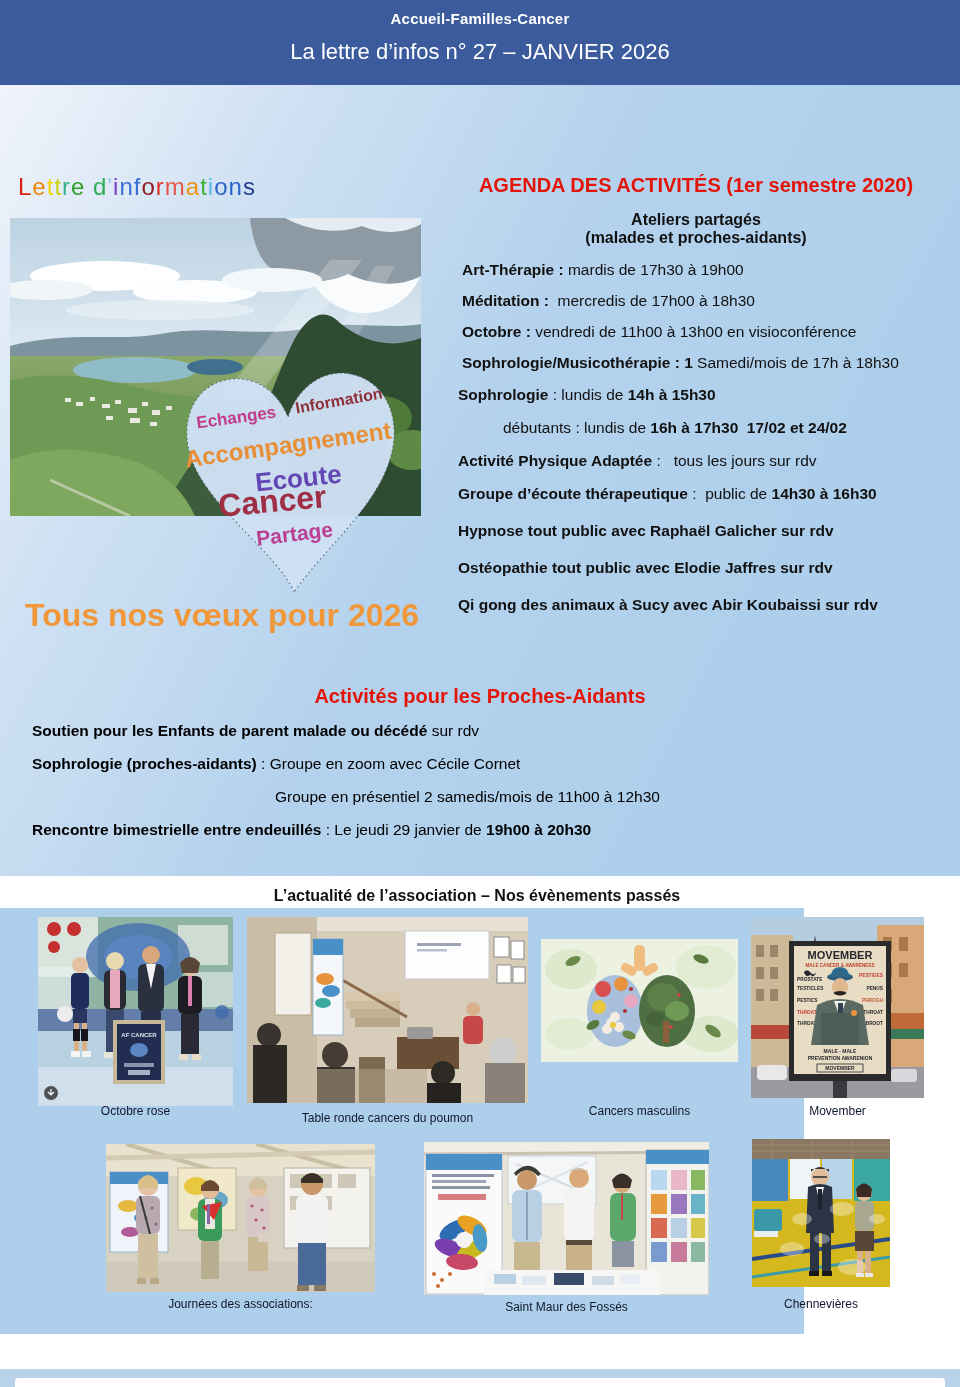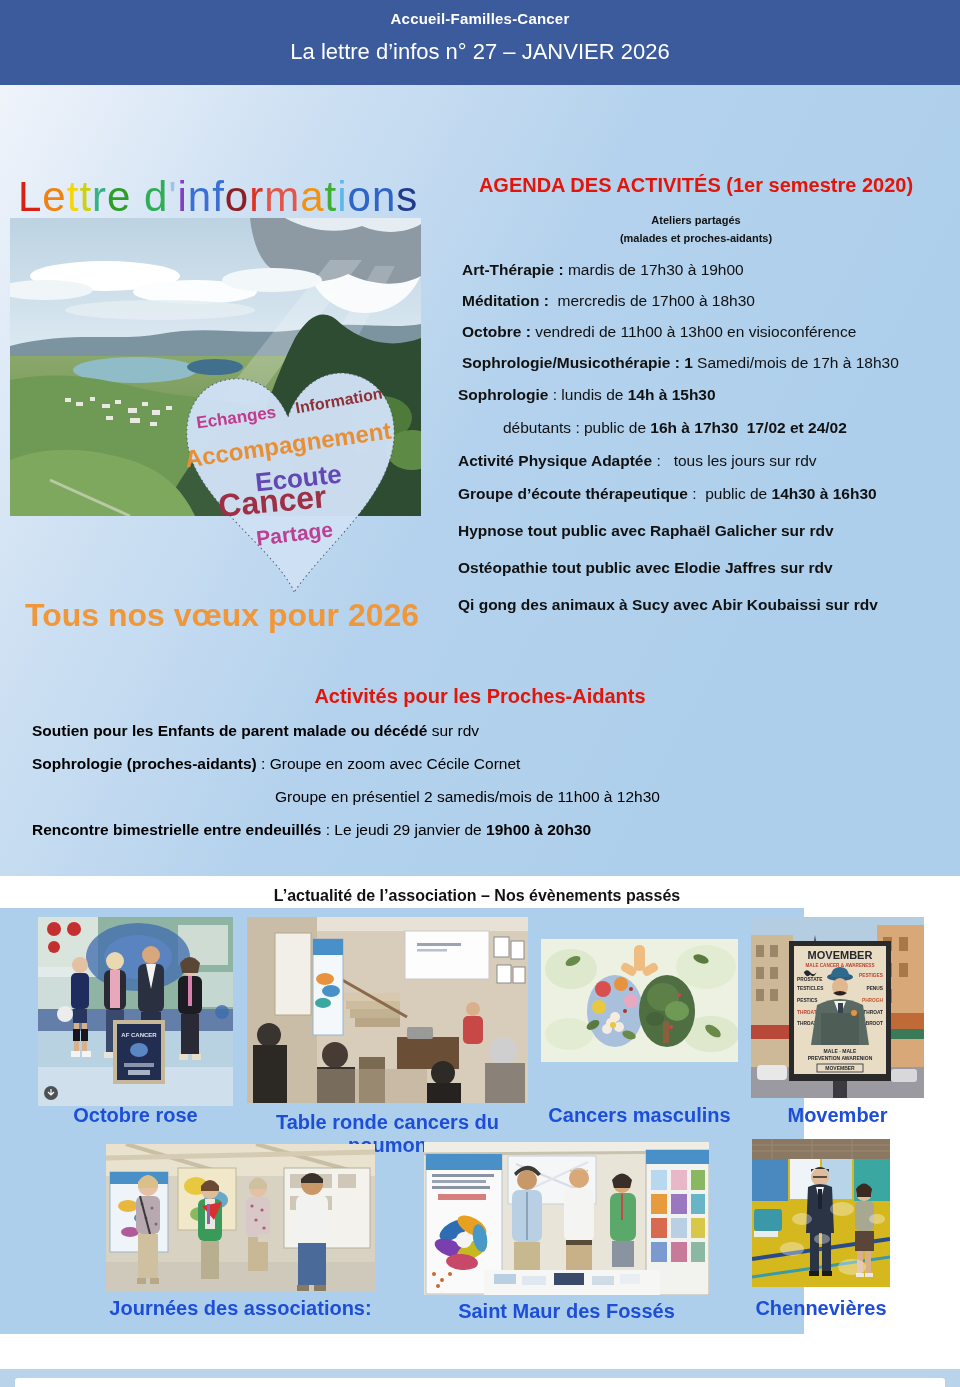--- a/index.html
+++ b/index.html
@@ -8,42 +8,42 @@
 
   
   .hdr { position:absolute; left:0; top:0; width:960px; height:85px; background:#3b5b9c; color:#fff; text-align:center; }
   .hdr-title { padding-top:10px; font-size:15px; font-weight:700; letter-spacing:.2px; }
   .hdr-sub   { margin-top:12px; font-size:22px; font-weight:400; }
 
   
   .content { position:absolute; left:0; top:85px; width:960px; height:791px;
     background:linear-gradient(118deg,#f0f4fb 0%,#cfe1f3 22%,#b4d2ed 48%,#aecfeb 75%); }
 
-  .rainbow { position:absolute; left:18px; top:88px; font-size:42px; font-weight:400; letter-spacing:1px; white-space:pre; }
+  .rainbow { position:absolute; left:18px; top:88px; font-size:24px; font-weight:400; letter-spacing:1px; white-space:pre; }
 
   .hero { position:absolute; left:10px; top:133px; width:411px; height:298px; }
   .hero svg { display:block; width:100%; height:100%; }
 
   .heart-wrap { position:absolute; left:170px; top:262px; width:240px; height:250px; transform:rotate(-2deg); }
   .heart-wrap svg { display:block; width:100%; height:100%; }
   .heart-word { position:absolute; font-weight:700; white-space:nowrap; line-height:1; }
   .w-echanges  { left:196px; top:324px; font-size:17px; transform:rotate(-8deg); }
   .w-information { left:295px; top:308px; font-size:16px; transform:rotate(-10deg); }
   .w-accomp    { left:184px; top:348px; font-size:24px; transform:rotate(-8deg); }
   .w-ecoute    { left:255px; top:380px; font-size:26px; transform:rotate(-6deg); }
   .w-cancer    { left:218px; top:400px; font-size:32px; transform:rotate(-5deg); }
   .w-partage   { left:256px; top:438px; font-size:21px; transform:rotate(-7deg); }
 
   .wishes { position:absolute; left:25px; top:512px; font-size:32px; font-weight:700; }
 
   
   .agenda-col { position:absolute; left:440px; top:85px; width:512px; color:#111; }
   .red-title { text-align:center; font-size:20px; font-weight:700; color:#e31509; }
   .agenda-title { margin-top:4px; }
-  .agenda-sub { text-align:center; font-weight:700; font-size:11px; line-height:18px; margin-top:14px; }
+  .agenda-sub { text-align:center; font-weight:700; font-size:16px; line-height:18px; margin-top:14px; }
   .ateliers { margin-top:13px; padding-left:22px; }
   .line { font-size:15.5px; line-height:19px; margin-bottom:12px; white-space:pre-wrap; }
   .soins-title { margin-top:1px; }
   .soins { margin-top:13px; padding-left:18px; }
   .soins .line { margin-bottom:14px; }
   .soins .line.gap { margin-bottom:18px; }
   .indent { padding-left:45px; }
 
   
   .proches-title { position:absolute; left:0; top:600px; width:960px; }
@@ -53,21 +53,21 @@
 
   .inscription { position:absolute; left:0; top:822px; width:960px; text-align:center; font-size:15.5px; font-weight:700; color:#111; }
   .email { text-decoration:underline; cursor:pointer; }
 
   
   .band { position:absolute; left:0; top:876px; width:954px; height:40px; background:#fff; text-align:center; }
   .band-title { line-height:40px; font-size:16px; font-weight:700; color:#111; }
   .gallery { position:absolute; left:0; top:908px; width:804px; height:426px; background:#aecfeb; }
   .photo { position:absolute; overflow:hidden; }
   .photo svg { display:block; width:100%; height:100%; }
-  .cap { position:absolute; text-align:center; font-size:20px; font-weight:700; color:#1d4ed8; }
+  .cap { position:absolute; text-align:center; font-size:12px; font-weight:400; color:#0f172a; }
 
   .p1 { left:38px;  top:9px;   width:195px; height:189px; }
   .p2 { left:247px; top:9px;   width:281px; height:186px; }
   .p3 { left:541px; top:31px;  width:197px; height:123px; }
   .p4 { left:751px; top:9px;   width:173px; height:181px; }
   .c1 { left:38px;  top:196px; width:195px; }
   .c2 { left:247px; top:203px; width:281px; }
   .c3 { left:541px; top:196px; width:197px; }
   .c4 { left:751px; top:196px; width:173px; }
   .p5 { left:106px; top:236px; width:269px; height:148px; }
@@ -172,21 +172,21 @@
         <div>(malades et proches-aidants)</div>
       </div>
       <div class="ateliers">
         <div class="line"><b>Art-Thérapie :</b><span> mardis de 17h30 à 19h00</span></div>
         <div class="line"><b>Méditation :</b><span>  mercredis de 17h00 à 18h30</span></div>
         <div class="line"><b>Octobre :</b><span> vendredi de 11h00 à 13h00 en visioconférence</span></div>
         <div class="line"><b>Sophrologie/Musicothérapie : 1</b><span> Samedi/mois de 17h à 18h30</span></div>
       </div>
       <div class="soins">
         <div class="line"><b>Sophrologie</b><span> : lundis de </span><b>14h à 15h30</b></div>
-        <div class="line indent"><span>débutants : public de </span><b>16h à 17h30  17/02 et 24/02</b></div>
+        <div class="line indent"><span>débutants : lundis de </span><b>16h à 17h30  17/02 et 24/02</b></div>
         <div class="line"><b>Activité Physique Adaptée</b><span> :   tous les jours sur rdv</span></div>
         <div class="line gap"><b>Groupe d’écoute thérapeutique</b><span> :  public de </span><b>14h30 à 16h30</b></div>
         <div class="line gap"><b>Hypnose tout public avec Raphaël Galicher sur rdv</b></div>
         <div class="line gap"><b>Ostéopathie tout public avec Elodie Jaffres sur rdv</b></div>
         <div class="line"><b>Qi gong des animaux à Sucy avec Abir Koubaissi sur rdv</b></div>
       </div>
     </div>
 
     <div class="red-title proches-title">Activités pour les Proches-Aidants</div>
     <div class="proches-list">

